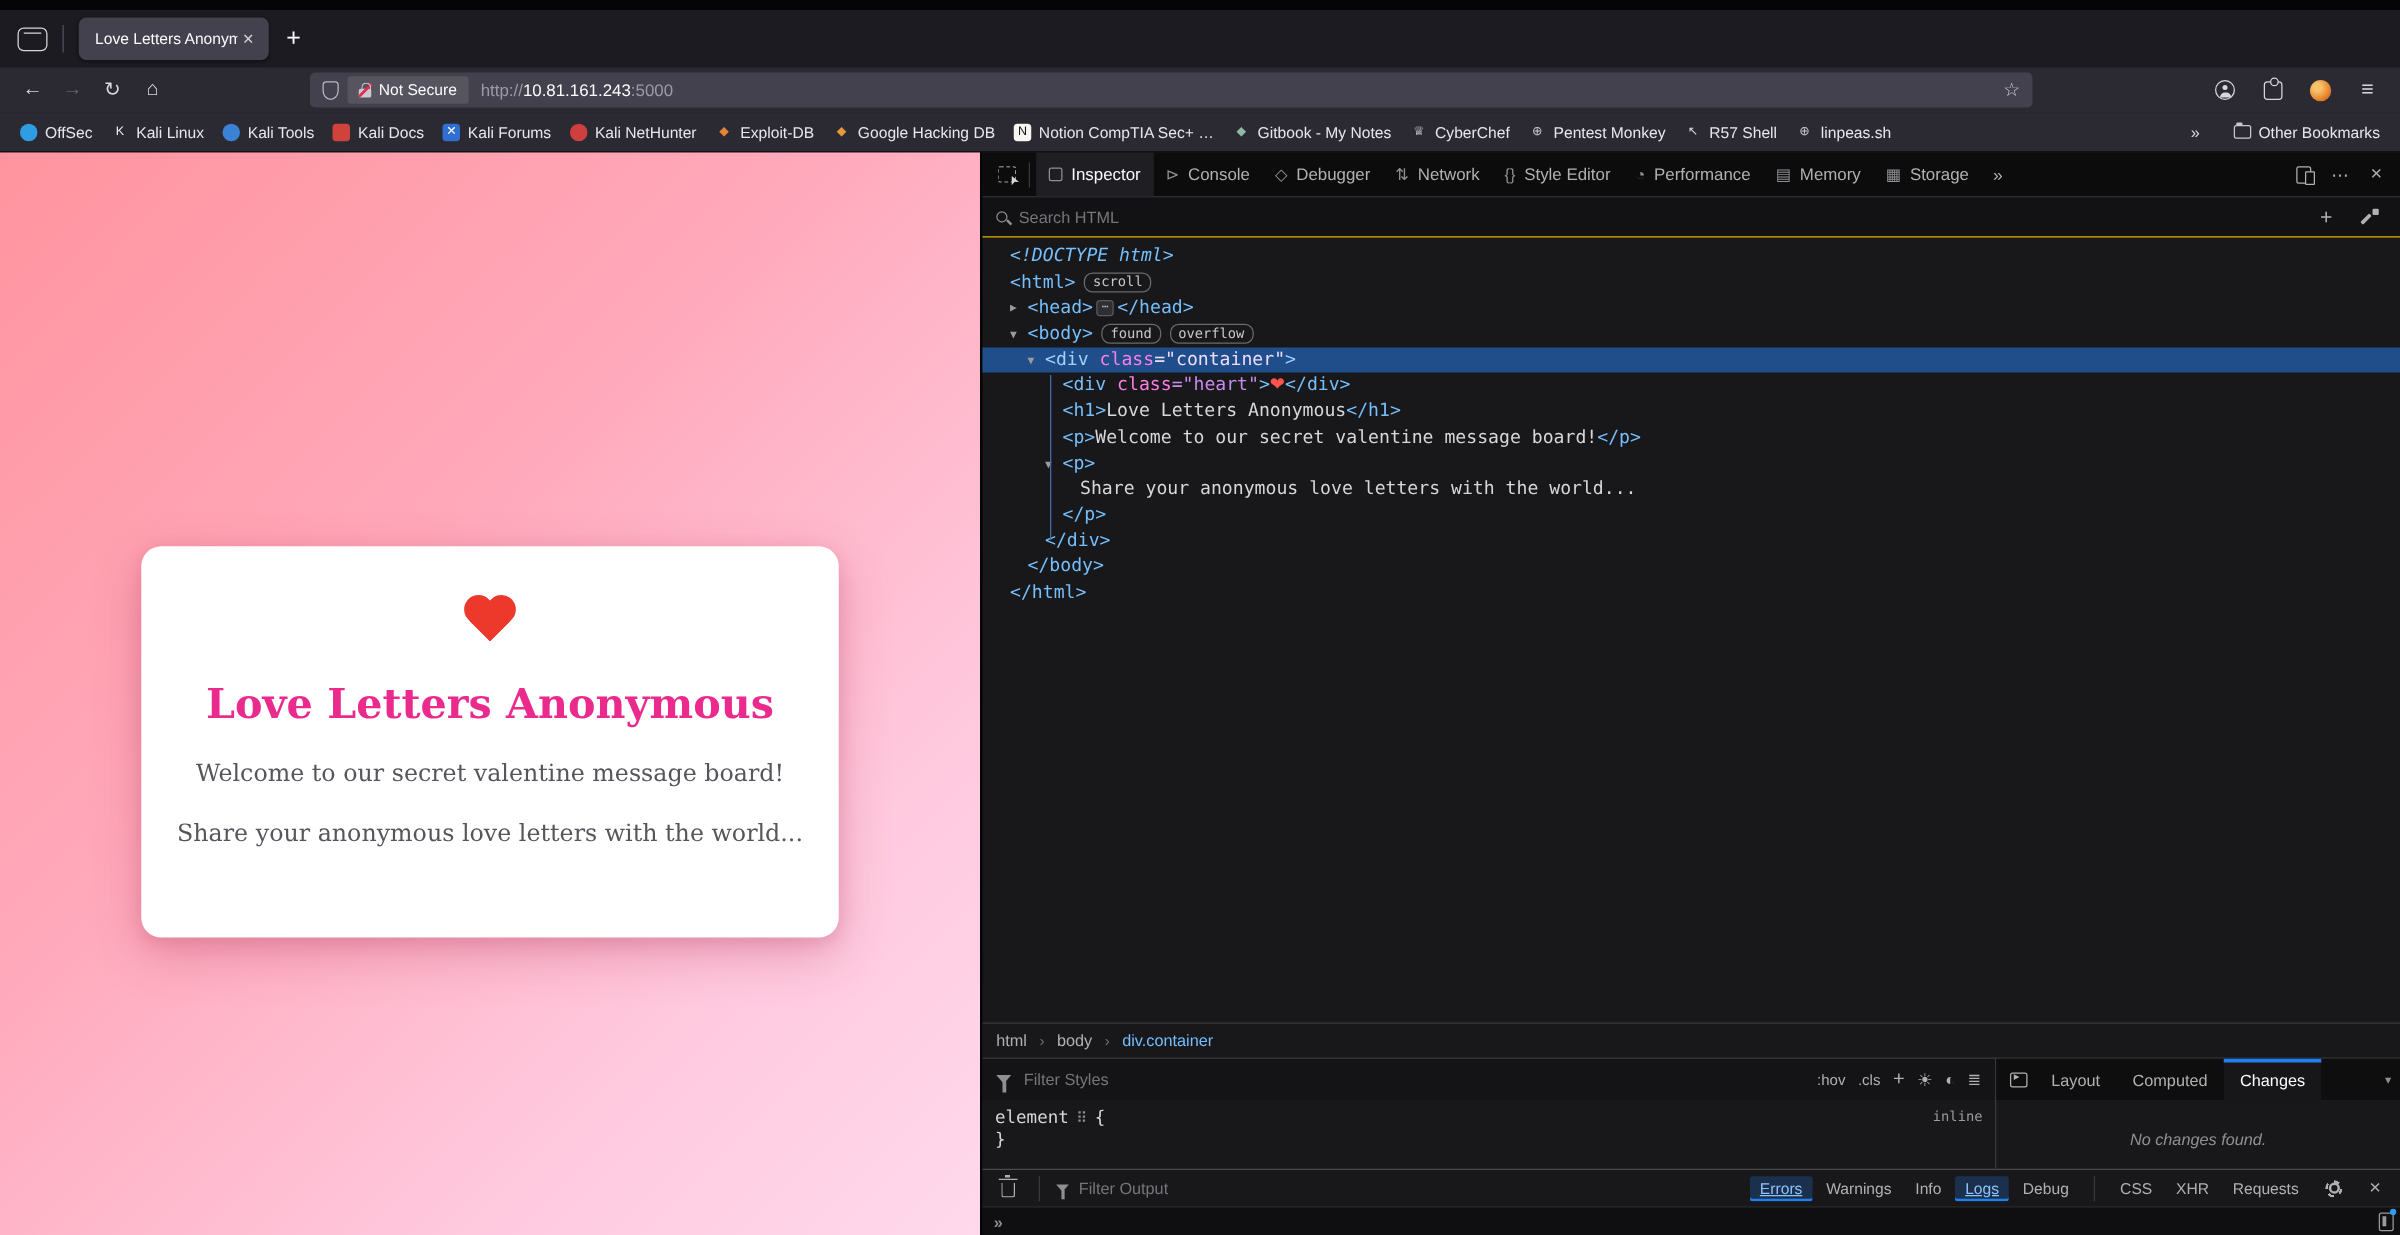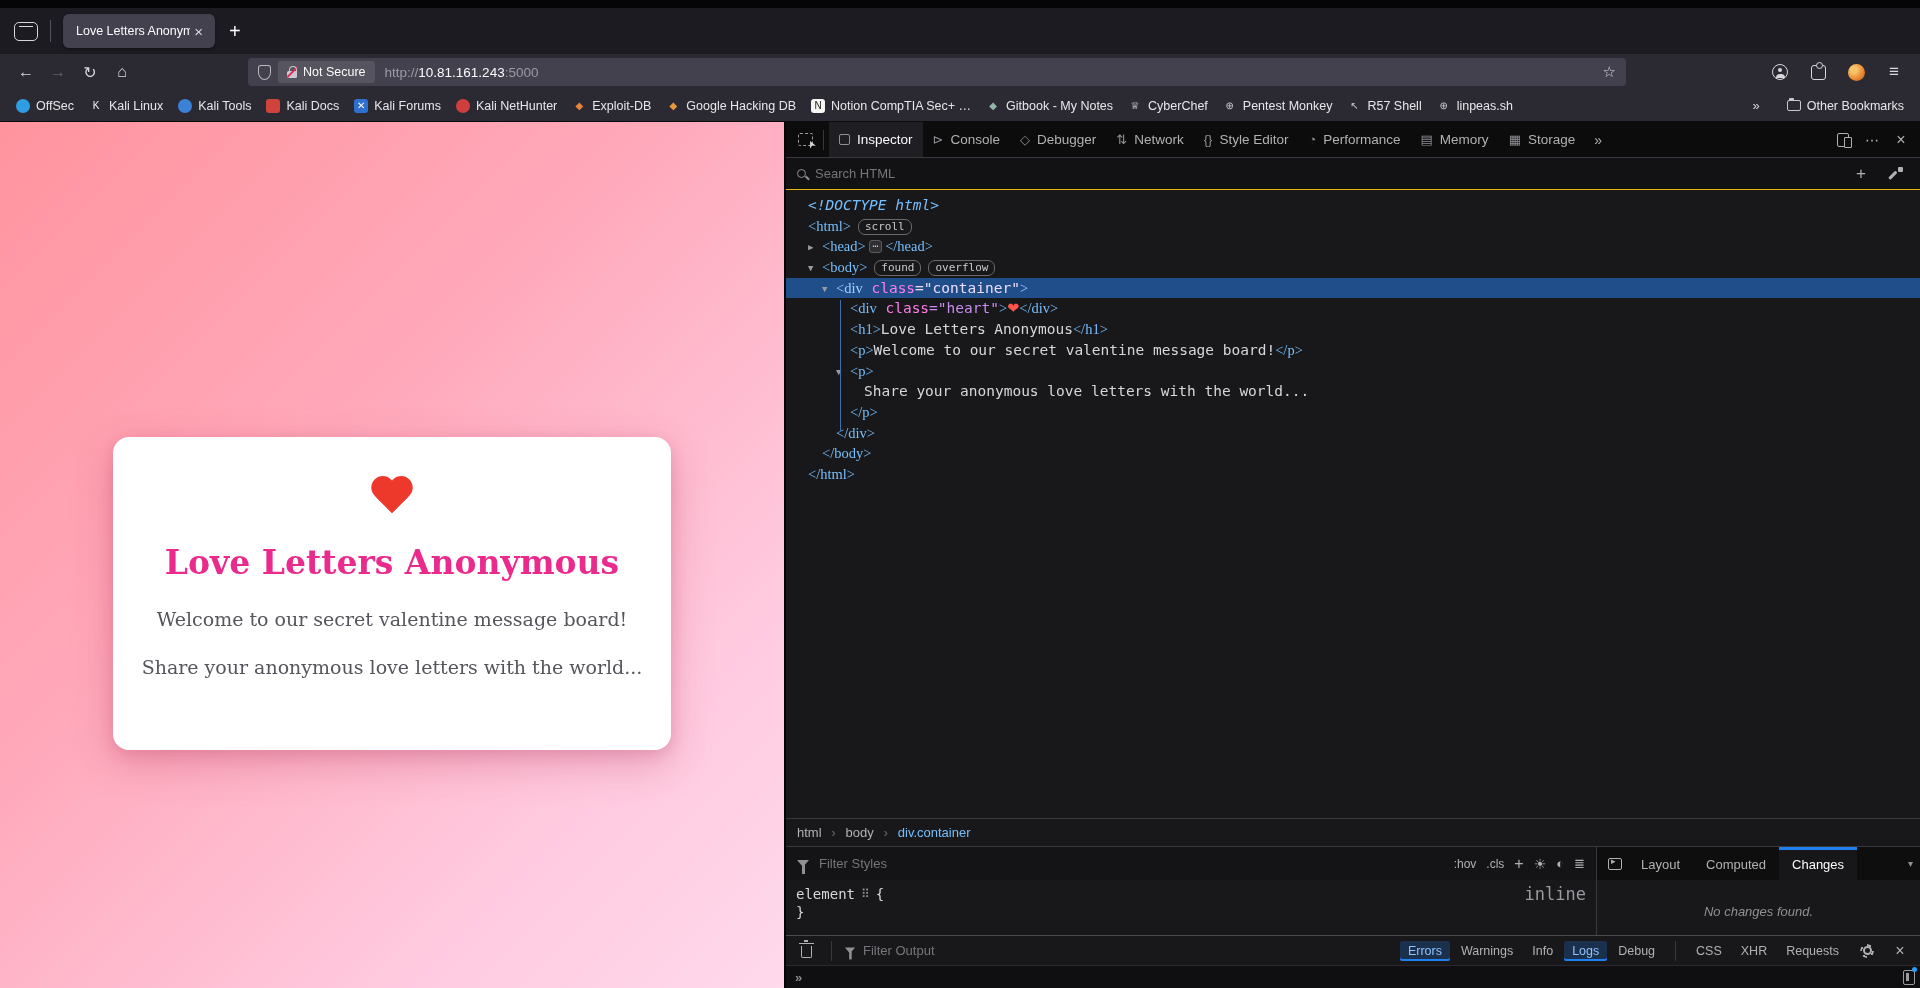--- a/index.html
+++ b/index.html
@@ -108,21 +108,21 @@
   .i-dropper::before { content:""; position:absolute; left:1px; bottom:1px; width:10px; height:2.5px;
     background:#b1b1b3; transform:rotate(-45deg); transform-origin:left bottom; border-radius:1px; }
   .i-dropper::after { content:""; position:absolute; right:0px; top:0px; width:5px; height:5px;
     background:#b1b1b3; border-radius:1px; }
 
   .dt-markup { height:628px; position:relative; padding-top:5px; flex:none;
     font-family:"DejaVu Sans Mono","Liberation Mono",monospace; font-size:14.5px; }
   .m-line { height:20.7px; line-height:20.7px; white-space:pre; }
   .m-line.selected { background:#204e8a; }
   .arrow { display:inline-block; width:14px; color:#9a9a9f; font-size:9px; vertical-align:1px; }
-  .sg-tag { color:#75bfff;font-family:Liberation Serif, serif; } .m-line.selected .sg-tag { color:#9fd1ff; }
+  .sg-tag { color:#75bfff; } .m-line.selected .sg-tag { color:#9fd1ff; }
   .sg-attr { color:#ff7de9; }
   .sg-val { color:#c98af0; } .m-line.selected .sg-val { color:#ecdcff; }
   .sg-text { color:#d7d7db; }
   .sg-doctype { color:#75bfff; font-style:italic; }
   .sg-heart { color:#ff5449; font-family:"DejaVu Sans",sans-serif; }
   .sg-pill { display:inline-block; background:#2f2f33; border:1px solid #5a5a5f; border-radius:3px;
     color:#c8c8cc; font-size:9px; padding:0 3px; margin:0 3px; line-height:11px; vertical-align:2px; }
   .badge { display:inline-block; border:1px solid #6a6a6f; border-radius:7px; color:#c8c8cc;
     font-size:11px; padding:0 6px; margin-left:7px; line-height:14px; vertical-align:1px; }
   .m-guide { position:absolute; left:54px; top:110px; width:1px; height:132px; background:#3f6ea8; }
@@ -148,32 +148,32 @@
   .ptab.active { color:#fbfbfe; background:#17171a; }
   .ptab.active::before { content:""; position:absolute; top:0; left:0; right:0; height:2.5px; background:#2080f0; }
   .pt-caret { margin-left:auto; color:#8f8f94; font-size:10px; padding:0 7px; }
 
   .dt-rules { height:55px; display:flex; background:#18181a; flex:none;
     font-family:"DejaVu Sans Mono","Liberation Mono",monospace; font-size:14px; }
   .rules-left { width:811px; border-right:1px solid #38383d; padding:3px 10px 0 10px; }
   .rule-line1 { display:flex; align-items:center; gap:6px; height:21px; }
   .rule-sel { color:#d7d7db; } .rule-grid { color:#8f8f94; font-size:12px; }
   .rule-brace { color:#d7d7db; }
-  .rule-origin { margin-left:auto; color:#9a9aa0; font-size:17px; }
+  .rule-origin { margin-left:auto; color:#9a9aa0; font-size:11px; }
   .rules-right { flex:1; padding-top:24px; text-align:center; font-style:italic; color:#909095;
     font-size:13px; font-family:"Liberation Sans",sans-serif; }
 
   .dt-consolebar { height:30px; border-top:1px solid #4a4a50; background:#18181a; display:flex;
     align-items:center; padding:0 7px; gap:7px; font-size:12.5px; flex:none; }
   .i-trash { width:11px; height:12px; border:1.4px solid #b1b1b3; border-top:none; border-radius:0 0 2px 2px;
     position:relative; margin-top:3px; }
   .i-trash::before { content:""; position:absolute; top:-3.5px; left:-3px; width:15px; height:1.6px; background:#b1b1b3; }
   .i-trash::after { content:""; position:absolute; top:-6px; left:2.5px; width:4px; height:2px; background:#b1b1b3; }
   .cfilter { padding:3px 8px; border-radius:2px; color:#b1b1b3; }
-  .cfilter.active { color:#8fc2ff; background:rgba(32,78,138,.45); box-shadow:inset 0 -2px 0 #2080f0; }
+  .cfilter.active { color:#8fc2ff; background:rgba(32,78,138,.45); box-shadow:inset 0 -2px 0 #2080f0;text-decoration:underline; }
   .i-gear { position:relative; width:14px; height:14px; }
   .i-gear::before { content:""; position:absolute; inset:2.5px; border:2px solid #b1b1b3; border-radius:50%; }
   .i-gear::after { content:""; position:absolute; inset:0; background:
       conic-gradient(#b1b1b3 0 12%, transparent 0 25%, #b1b1b3 0 37%, transparent 0 50%,
                      #b1b1b3 0 62%, transparent 0 75%, #b1b1b3 0 87%, transparent 0);
       -webkit-mask:radial-gradient(circle, transparent 0 5px, #000 5px); border-radius:50%; }
 
   .dt-consoleinput { height:23px; background:#0f0f11; border-top:1px solid #2a2a2e; display:flex;
     align-items:center; padding:0 9px; position:relative; flex:none; }
   .ci-chev { color:#8a8a90; font-size:13px; font-weight:bold; }

